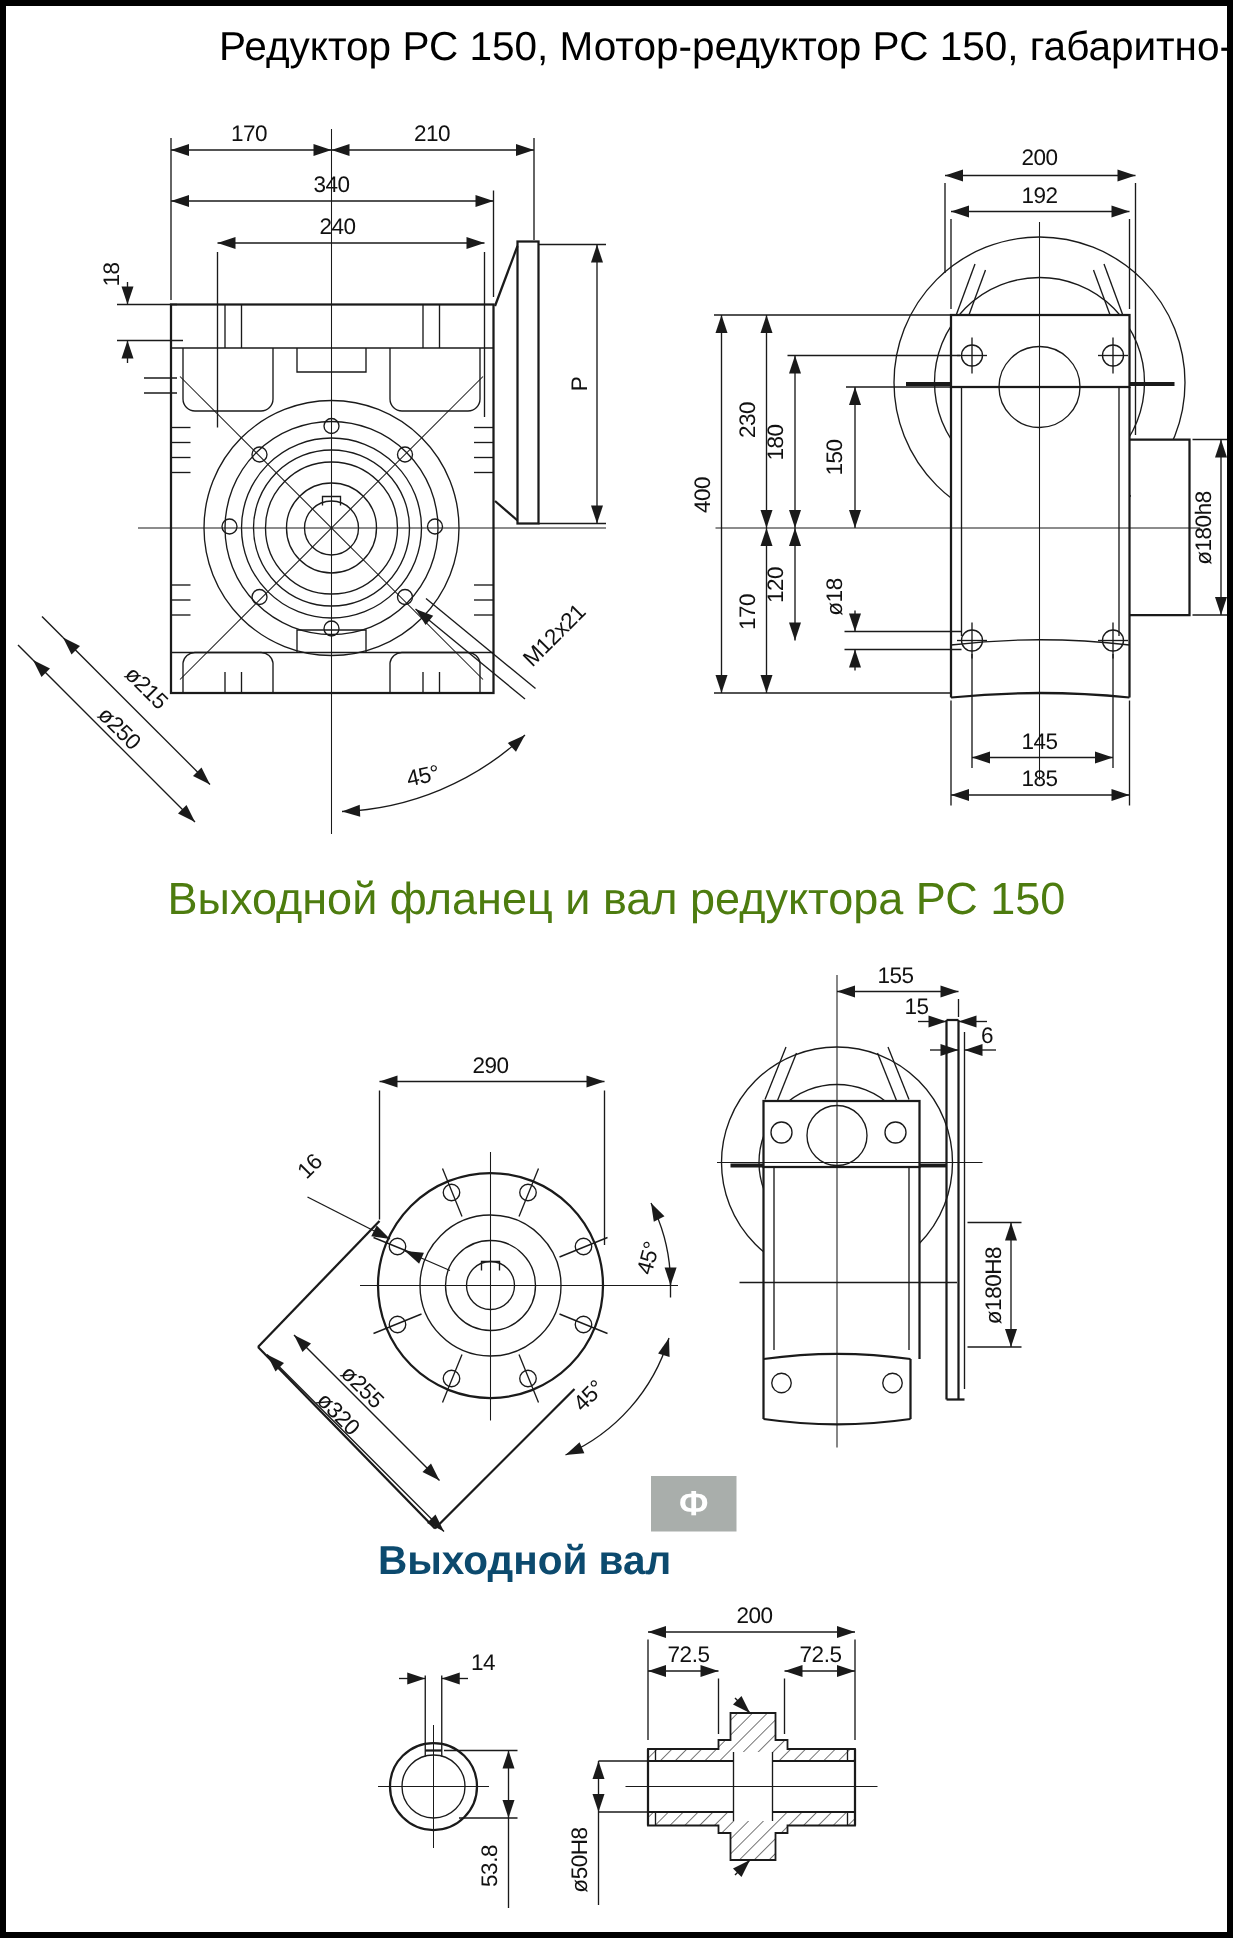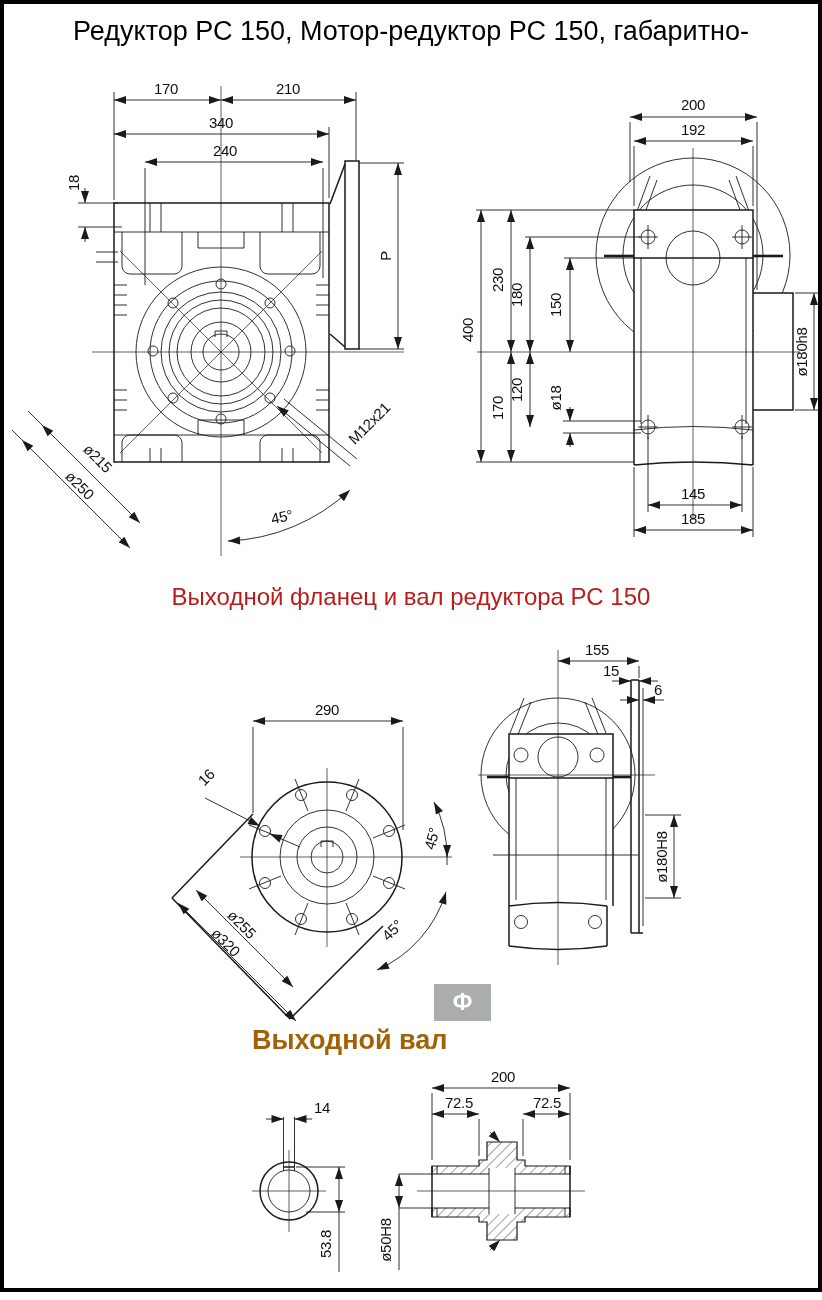--- a/index.html
+++ b/index.html
@@ -1,22 +1,22 @@
 <!DOCTYPE html>
 <html><head>
 <meta charset="utf-8">
 <style>
   html,body{margin:0;padding:0;background:#e8e8e8;}
   .page{position:relative;width:822px;height:1300px;background:#ffffff;overflow:hidden;
         font-family:"Liberation Sans",sans-serif;color:#000;}
   .frame{position:absolute;left:0;top:0;width:814px;height:1284px;border:4px solid #000;pointer-events:none;}
   .drawing-svg{position:absolute;left:0;top:0;}
-  .title1{position:absolute;left:0;right:0;top:13px;text-align:center;font-size:27px;line-height:36px;color:#000;}
-  .title2{position:absolute;left:0;right:0;top:583px;text-align:center;font-size:24px;color:#b91c1c;}
-  .title3{position:absolute;left:252px;top:1025px;font-size:27px;font-weight:bold;color:#a16207;}
+  .title1{position:absolute;left:0;right:0;top:13px;text-align:right;font-size:27px;line-height:36px;color:#000;}
+  .title2{position:absolute;left:0;right:0;top:583px;text-align:center;font-size:30px;color:#4d7c0f;}
+  .title3{position:absolute;left:252px;top:1025px;font-size:27px;font-weight:bold;color:#0c4a6e;}
   .badge{position:absolute;left:434px;top:984px;width:57px;height:37px;background:#a9aeab;
          color:#fff;font-size:23px;font-weight:bold;display:flex;align-items:center;justify-content:center;}
   
   .o{fill:none;stroke:#1a1a1a;stroke-width:1.5px;}
   .t{fill:none;stroke:#1a1a1a;stroke-width:0.9px;}
   .c{fill:none;stroke:#1a1a1a;stroke-width:0.7px;}
   .w{fill:#ffffff;stroke:none;}
   .tk{fill:none;stroke:#1a1a1a;stroke-width:2.6px;}
   .dl{fill:none;stroke:#1a1a1a;stroke-width:0.9px;marker-start:url(#ar);marker-end:url(#ar);}
   .de{fill:none;stroke:#1a1a1a;stroke-width:0.9px;marker-end:url(#ar);}

